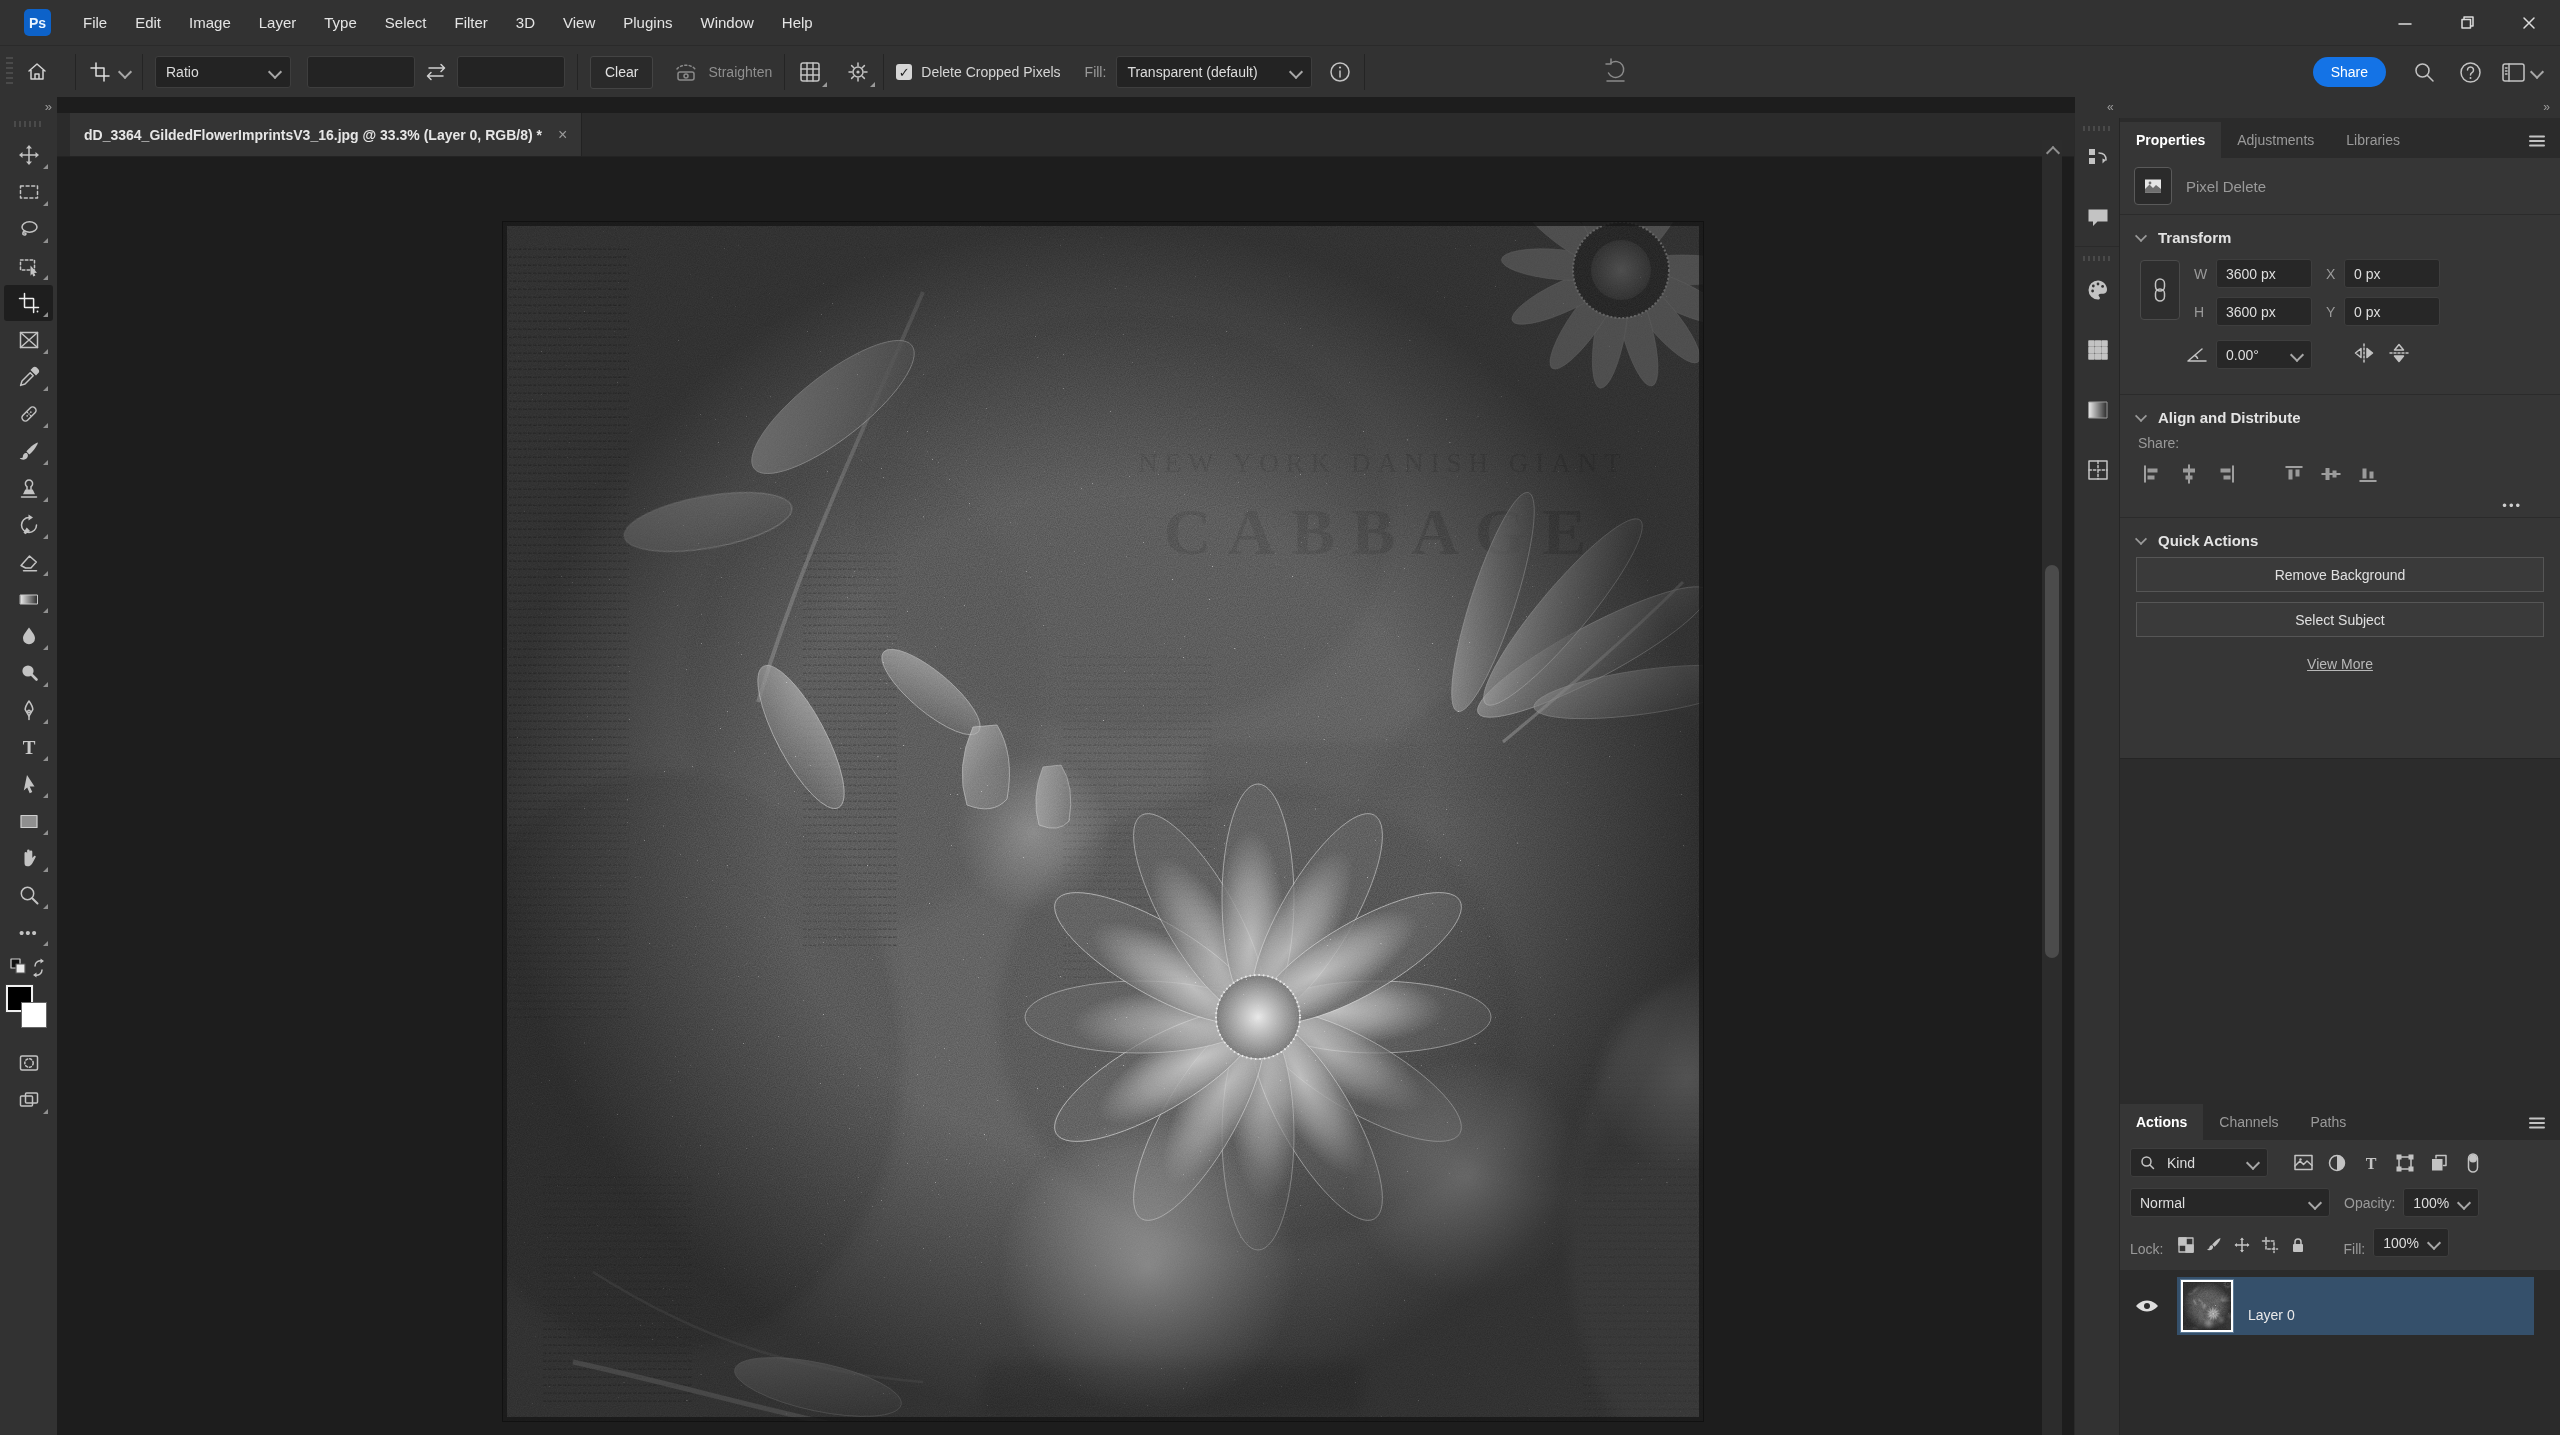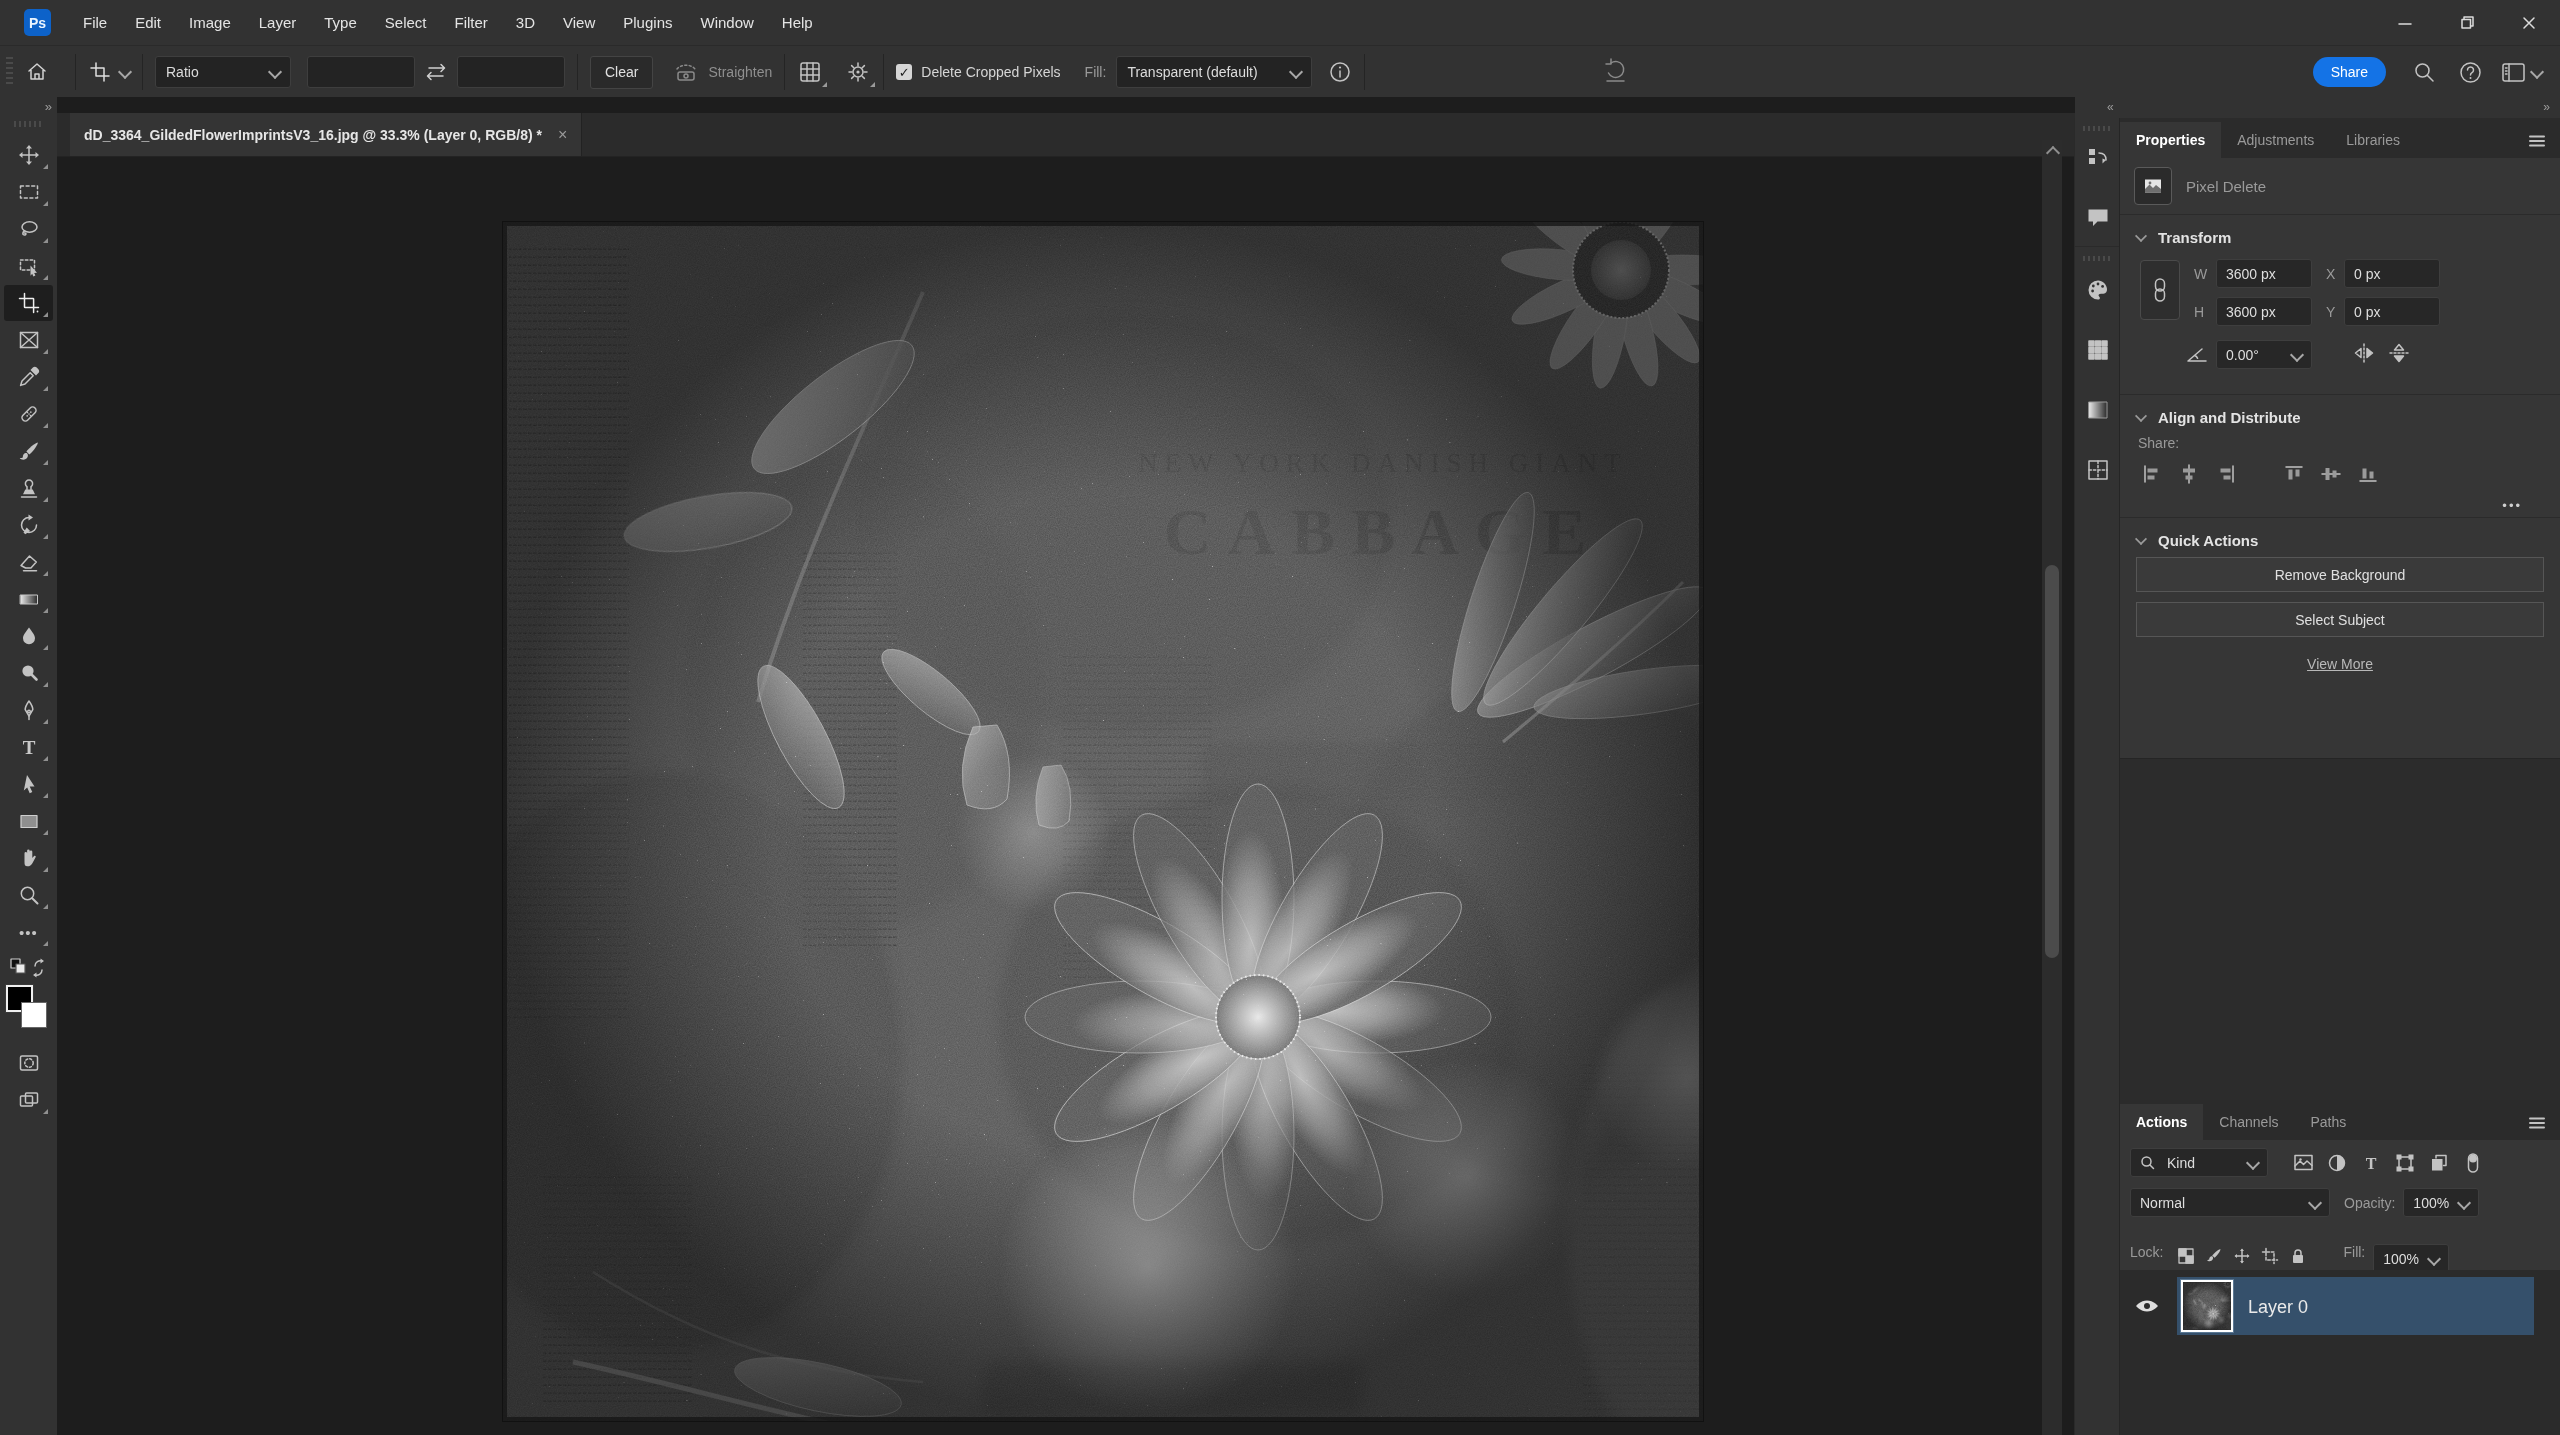--- a/index.html
+++ b/index.html
@@ -849,21 +849,21 @@
           <span>Normal</span>
             <span class="chev"></span>
         </div>
         <span class="lab" style="margin-left:14px">Opacity:</span>
         <div class="pfield" style="width:76px;margin-left:8px;justify-content:space-between">
           <span>100%</span>
             <span class="chev"></span>
         </div>
       </div>
 
-      <div style="position:absolute;left:10px;top:104px;display:flex;align-items:flex-start;gap:2px">
+      <div style="position:absolute;left:10px;top:88px;display:flex;align-items:flex-end;gap:2px">
         <span class="lab">Lock:</span>
         <div class="lk-ico" style="margin-left:8px">
           <svg class="i" width="18" height="18" stroke="none">
               <g fill="#c3c3c3">
                 <rect x="2" y="2" width="7" height="7"></rect>
                 <rect x="9" y="9" width="7" height="7"></rect>
               </g>
               <rect x="2" y="2" width="14" height="14" fill="none" stroke="#c3c3c3" stroke-width="1.3"></rect>
             </svg>
           </div>
@@ -904,17 +904,17 @@
           <svg class="i" width="26" height="20">
             <path d="M2 10s4.5-5.5 11-5.5S24 10 24 10s-4.5 5.5-11 5.5S2 10 2 10z" fill="#dedede" stroke="none"></path>
             <circle cx="13" cy="10" r="3" fill="#2b2b2b" stroke="none"></circle>
             </svg>
         </div>
         <div id="layer-thumb">
           <svg viewBox="0 0 1200 1199" width="48" height="48" preserveAspectRatio="none" style="display:block">
               <use href="#artroot"></use>
             </svg>
         </div>
-        <span style="position:absolute;left:128px;top:20px;font-size:18px;color:#eaeaea">Layer 0</span>
+        <span style="position:absolute;left:128px;top:30px;font-size:14px;color:#eaeaea">Layer 0</span>
       </div>
     </div>
   </div>
 </div>
 
 </body></html>

